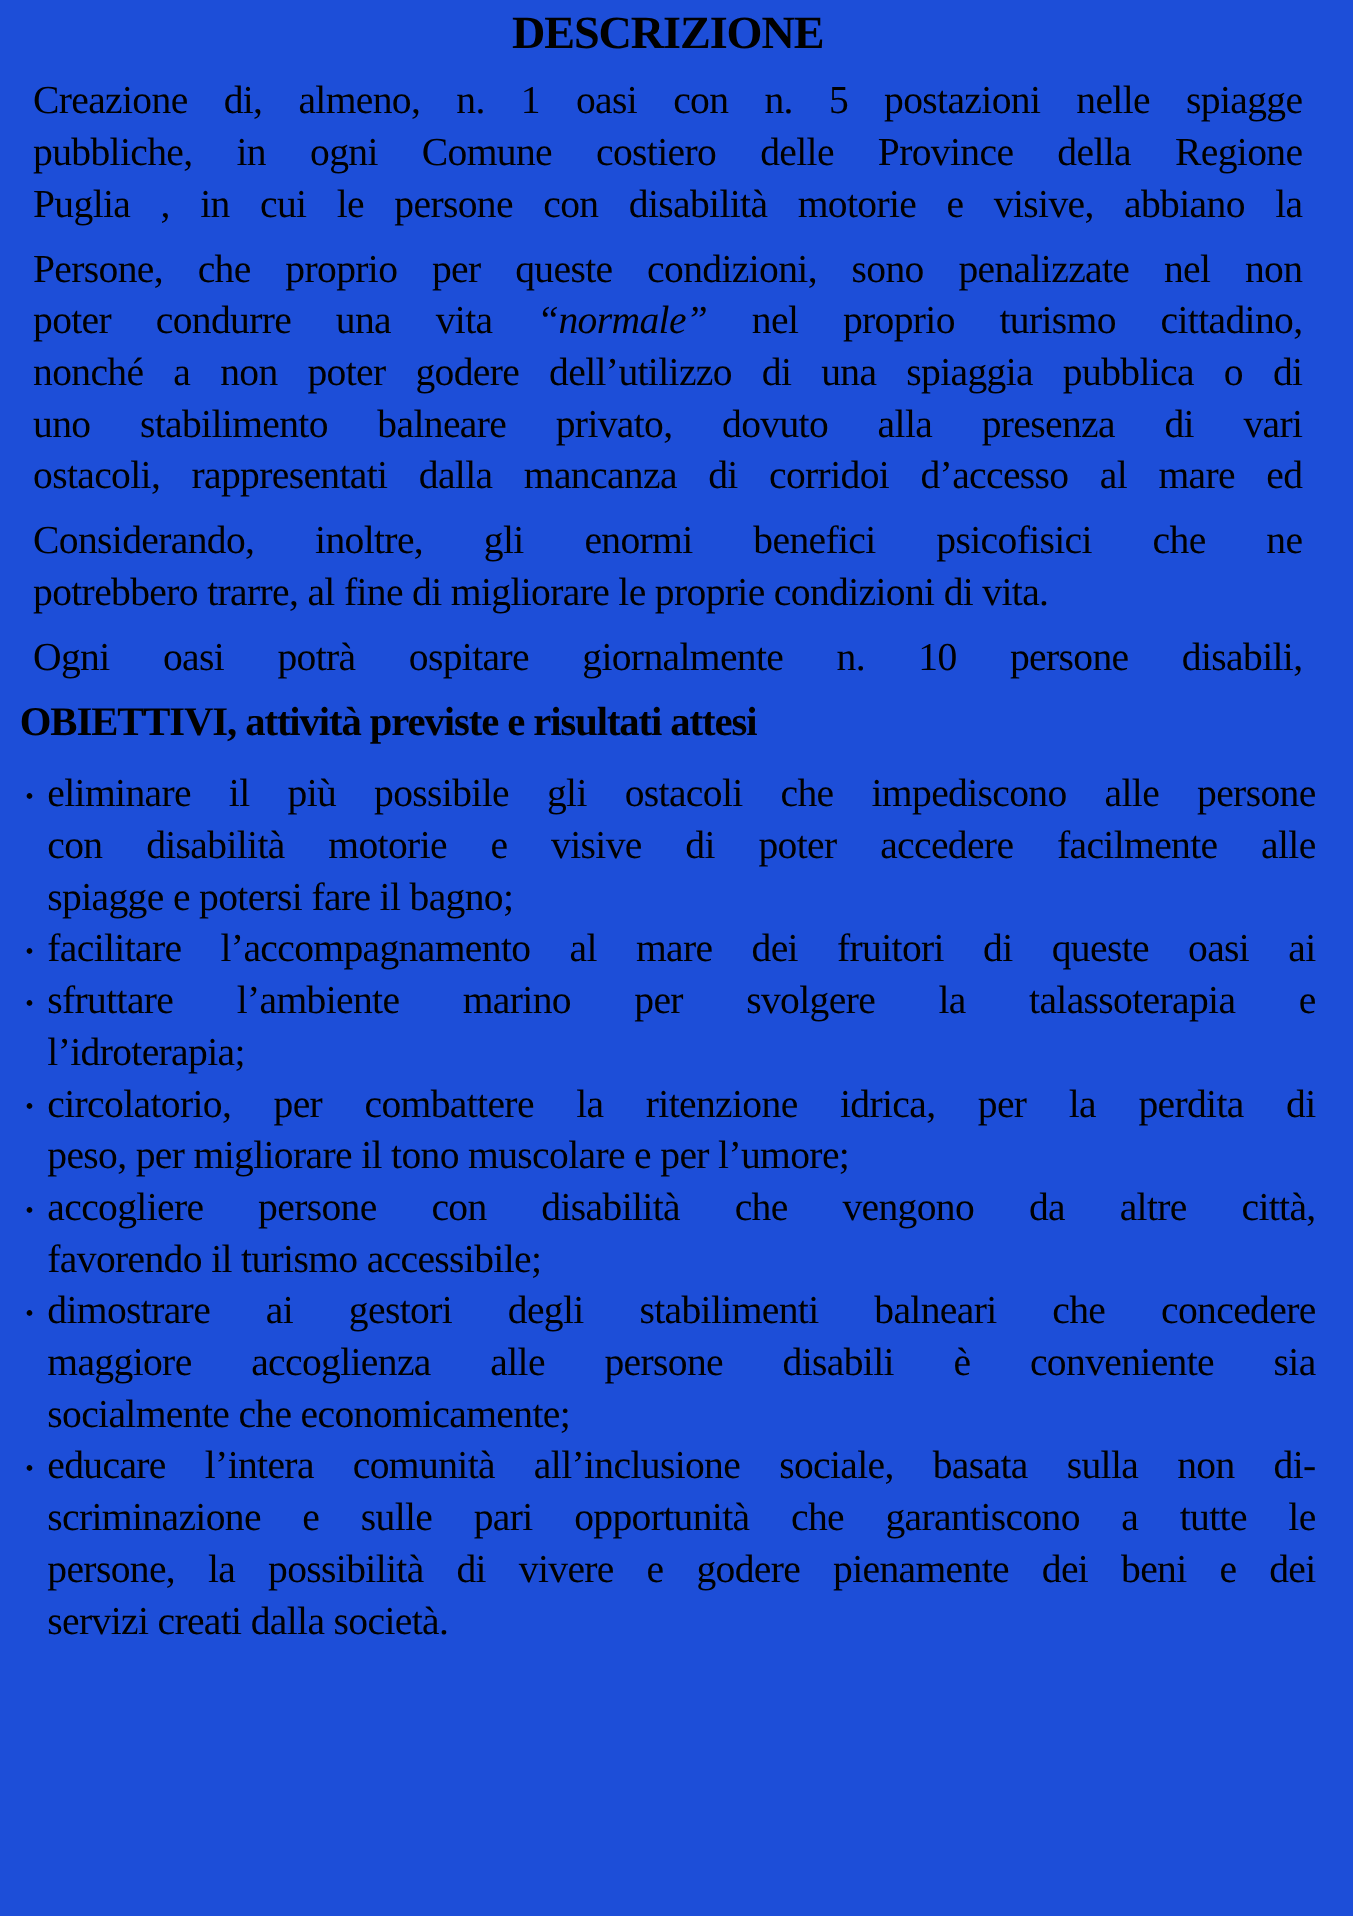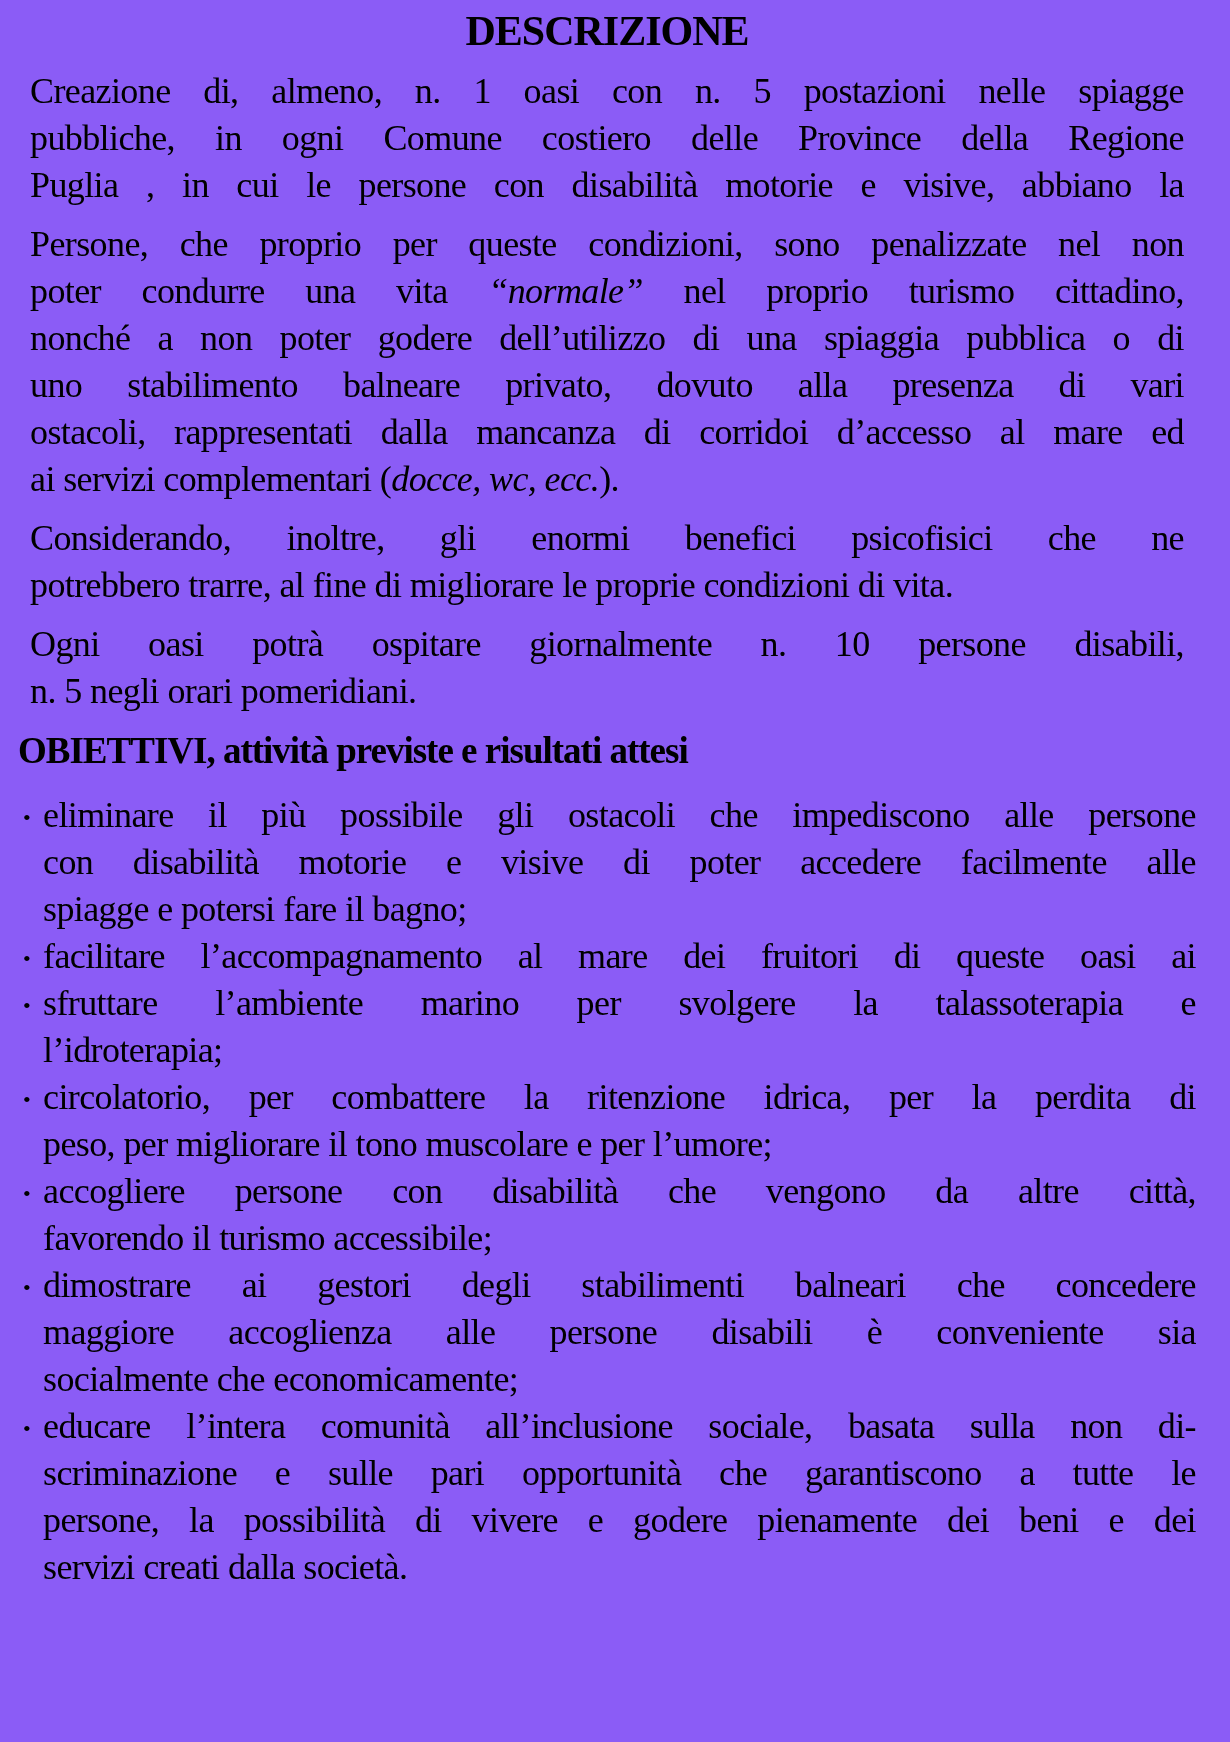--- a/index.html
+++ b/index.html
@@ -1,21 +1,21 @@
 <!DOCTYPE html>
 <html lang="it"><head>
 <meta charset="utf-8">
 <title>Documento</title>
 <style>
   * { box-sizing: border-box; }
   html, body { margin: 0; padding: 0; background: #ffffff; }
   .page {
     width: 1230px;
     height: 1742px;
-    background: #8b5cf6;
+    background: #1d4ed8;
     color: #000000;
     font-family: "Liberation Serif", "DejaVu Serif", serif;
     padding: 6px 34px 8px 18px;
     overflow: hidden;
   }
   .doc-title {
     margin: 0;
     font-size: 42px;
     line-height: 50px;
     font-weight: 700;
@@ -69,31 +69,29 @@
       <span class="line">pubbliche, in ogni Comune costiero delle Province della Regione</span>
       <span class="line">Puglia , in cui le persone con disabilità motorie e visive, abbiano la</span>
     </p>
 
     <p class="para">
       <span class="line">Persone, che proprio per queste condizioni, sono penalizzate nel non</span>
       <span class="line"><span>poter condurre una vita </span><span class="em">“normale”</span><span> nel proprio turismo cittadino,</span></span>
       <span class="line">nonché a non poter godere dell’utilizzo di una spiaggia pubblica o di</span>
       <span class="line">uno stabilimento balneare privato, dovuto  alla presenza di vari</span>
       <span class="line">ostacoli, rappresentati dalla mancanza di corridoi d’accesso al mare ed</span>
-      <span class="line end"><span>ai servizi complementari (</span><span class="em">docce, wc, ecc.</span><span>).</span></span>
     </p>
 
     <p class="para">
       <span class="line">Considerando, inoltre, gli enormi benefici psicofisici che ne</span>
       <span class="line end">potrebbero trarre, al fine di migliorare le proprie condizioni di vita.</span>
     </p>
 
     <p class="para">
       <span class="line">Ogni oasi potrà ospitare giornalmente n. 10 persone disabili,</span>
-      <span class="line end">n. 5 negli orari pomeridiani.</span>
     </p>
 
   </section>
 
   <h2 class="section-heading">OBIETTIVI, attività previste e risultati attesi</h2>
 
   <ul class="bullets">
 
     <li class="bullet-item">
       <span class="bullet-dot">•</span>

